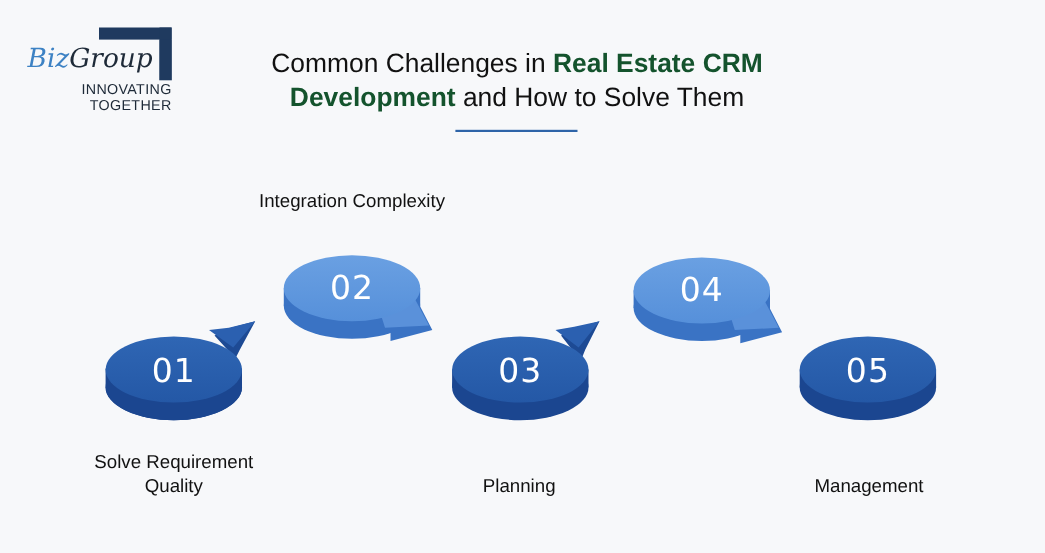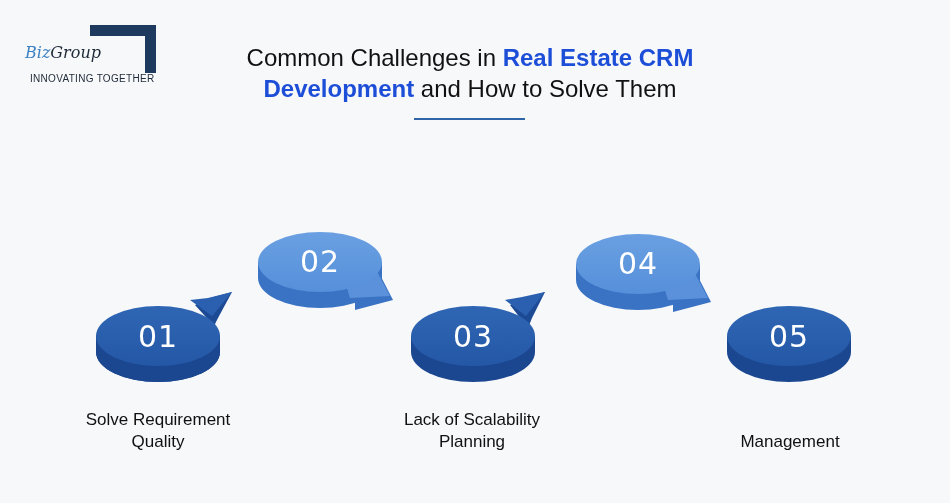--- a/index.html
+++ b/index.html
@@ -1,24 +1,24 @@
 <!DOCTYPE html>
 <html><head>
 <meta charset="utf-8">
 <style>
   html, body { margin: 0; padding: 0; }
   body { width: 950px; height: 503px; background: #f7f8fa; position: relative; overflow: hidden; font-family: "Liberation Sans", sans-serif; }
   .logo { position: absolute; left: 22px; top: 24px; width: 136px; height: 60px; }
   .logo-frame { position: absolute; left: 68px; top: 1px; width: 66px; height: 56px; border: 11px solid #1f3a5f; border-left: none; border-bottom: none; box-sizing: border-box; }
   .logo-frame::after { content: ""; position: absolute; right: -11px; bottom: 0; width: 11px; height: 100%; background: #1f3a5f; }
-  .logo-text { position: absolute; left: 3px; top: 14px; font-family: "DejaVu Serif", serif; font-style: italic; font-size: 16px; color: #1e2a38; background: #f7f8fa; padding-right: 2px; line-height: 30px; }
+  .logo-text { position: absolute; left: 3px; top: 14px; font-family: "DejaVu Serif", serif; font-style: italic; font-size: 24px; color: #1e2a38; background: #f7f8fa; padding-right: 2px; line-height: 30px; }
   .logo-text .biz { color: #3d82c4; }
-  .logo-tag { position: absolute; left: 8px; top: 49px; font-size: 10px; letter-spacing: 0.3px; color: #1e2a38; background: #f7f8fa; padding-right: 2px; }
+  .logo-tag { position: absolute; left: 8px; top: 49px; font-size: 13px; letter-spacing: 0.3px; color: #1e2a38; background: #f7f8fa; padding-right: 2px; text-align: right; }
   .title { position: absolute; left: 200px; top: 42px; width: 540px; text-align: center; font-size: 24px; line-height: 31px; color: #111; }
-  .title .hl { color: #1d4ed8; font-weight: bold; }
+  .title .hl { color: #14532d; font-weight: bold; }
   .title-rule { position: absolute; left: 414px; top: 118px; width: 111px; height: 2px; background: #2e64a8; }
   .label { position: absolute; text-align: center; font-size: 17px; line-height: 22px; color: #111; }
   svg.discs { position: absolute; left: 0; top: 0; }
   .num { font-family: "DejaVu Sans", sans-serif; font-size: 30px; fill: #fff; letter-spacing: 1px; }
 </style>
 </head>
 <body>
 
 <div class="logo">
   <div class="logo-frame"></div>
@@ -85,23 +85,23 @@
     <rect x="727" y="336" width="124" height="16" fill="#1b4690"></rect>
     <ellipse cx="789" cy="336" rx="62" ry="30" fill="url(#gDarkTop)"></ellipse>
   </g>
   <text class="num" x="789" y="347" text-anchor="middle">05</text>
 </svg>
 
 <div class="label" style="left:58px; top:409px; width:200px;">
   <span>Solve Requirement</span><br><span>Quality</span>
 </div>
 <div class="label" style="left:200px; top:150px; width:240px;">
-  <br>
+  <br><span>Integration Complexity</span>
 </div>
 <div class="label" style="left:372px; top:409px; width:200px;">
-  <span>Lack of Scalability</span><br><span>Planning</span>
+  <br><span>Planning</span>
 </div>
 <div class="label" style="left:544px; top:162px; width:200px;">
   <br>
 </div>
 <div class="label" style="left:690px; top:409px; width:200px;">
   <br><span>Management</span>
 </div>
 
 </body></html>

